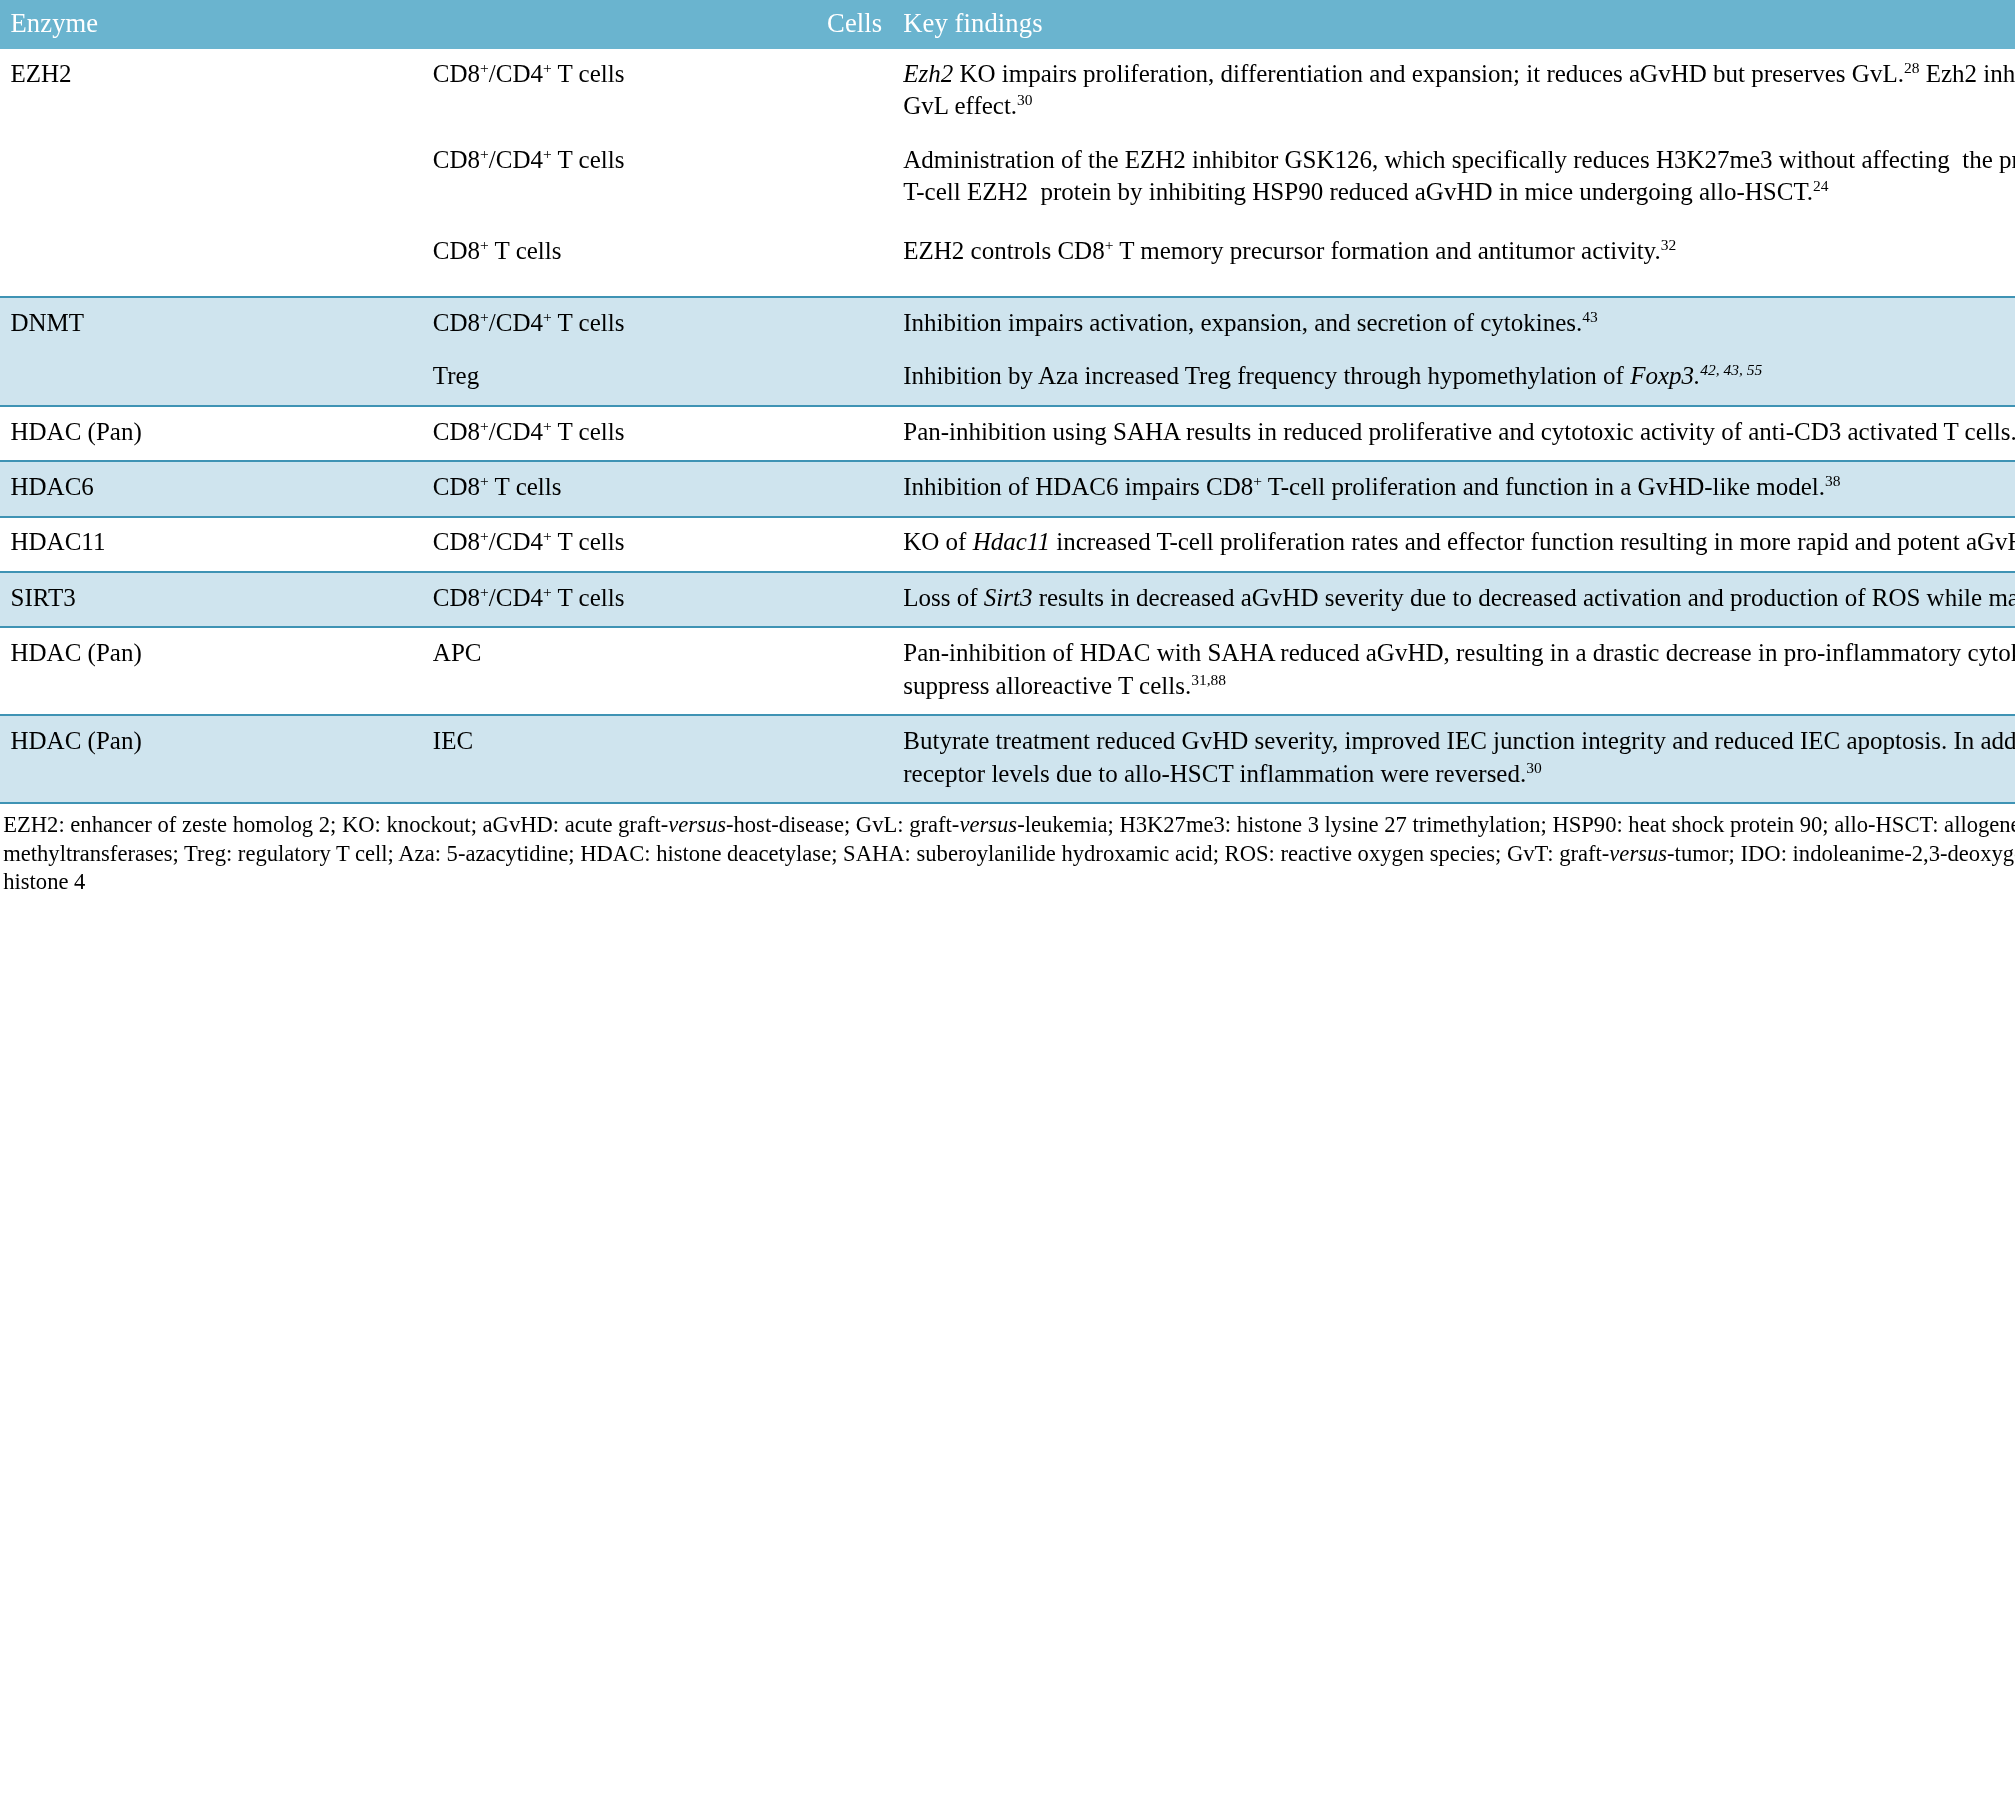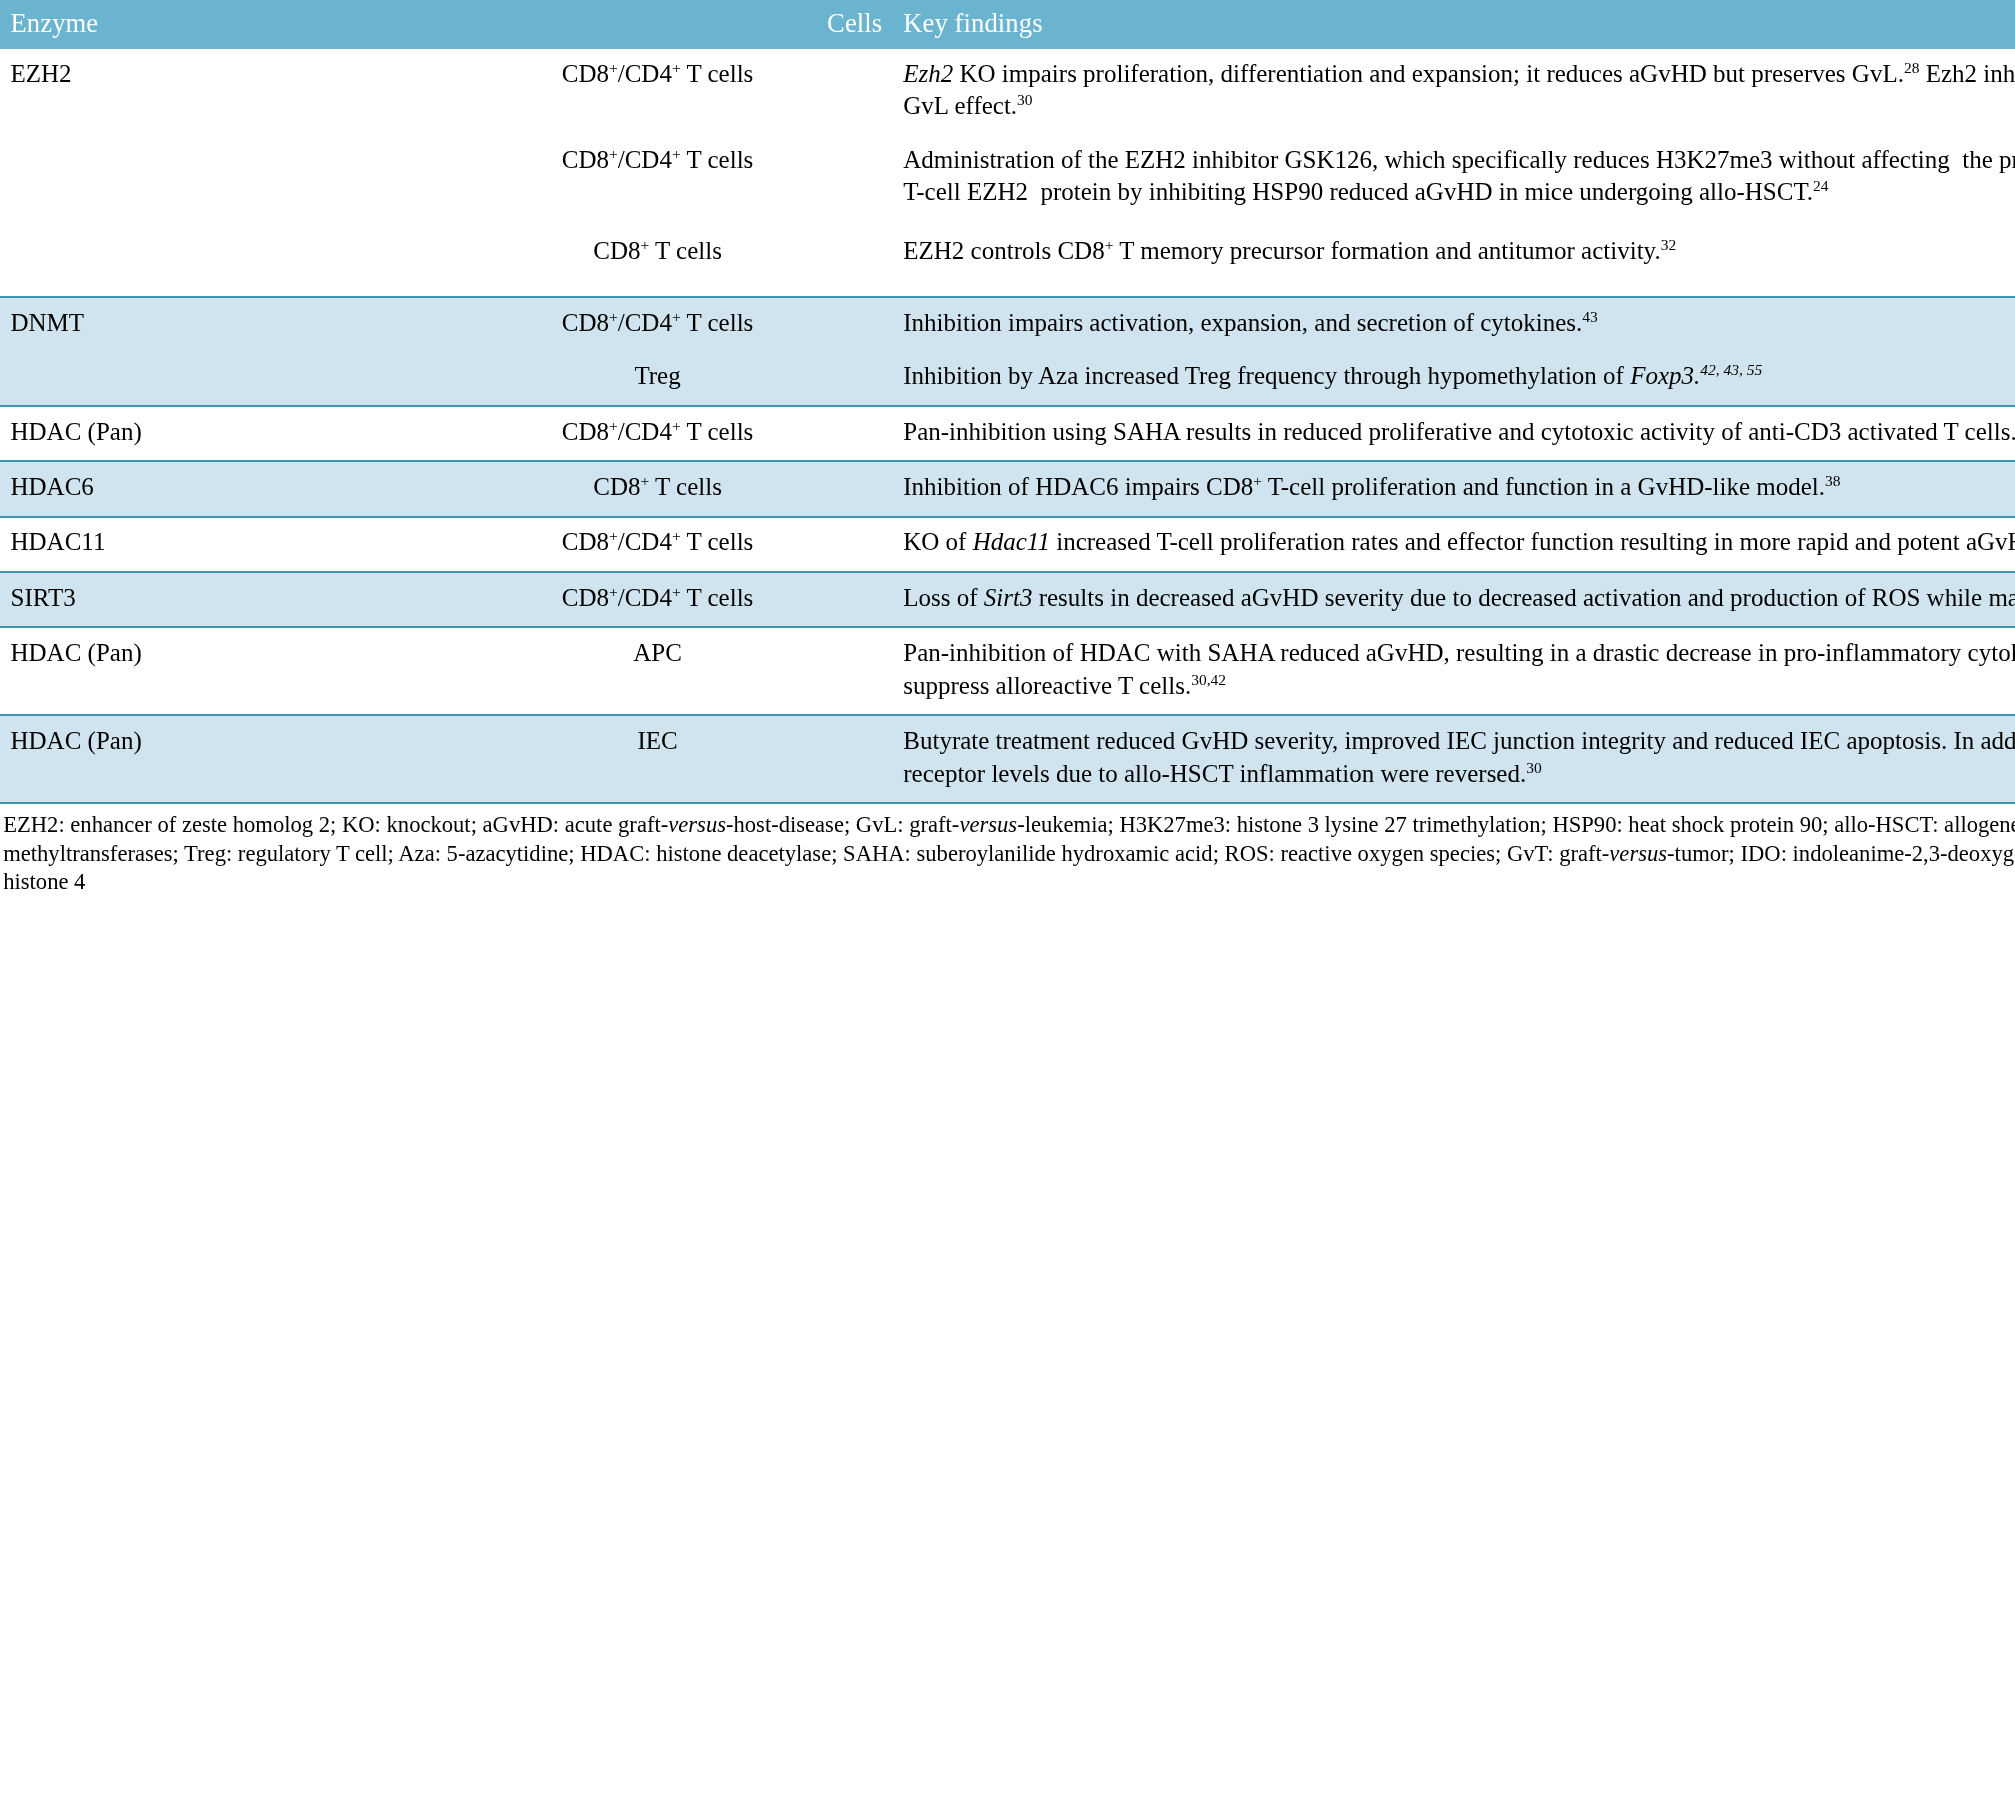--- a/index.html
+++ b/index.html
@@ -40,21 +40,21 @@
   }
   thead th.th-cells { text-align: right; padding-left: 0; }
   thead th.th-key  { text-align: left; }
 
   tbody td {
     vertical-align: top;
     padding: 8.9px 10.5px 12px 10.5px;
     border: none;
   }
   td.enzyme { text-align: left; white-space: nowrap; }
-  td.cells  { text-align: center; }
+  td.cells  { }
   td.key    { text-align: left; padding-right: 16px; }
 
   tr.band td { background: #cfe4ee; margin-top: 25px; }
   tr.plain td { background: #ffffff; }
 
   tr.sep-top td { border-top: 2px solid #3f93b4; }
   tr.tall td { padding-bottom: 17.7px; }
 
   .sup {
     font-size: 0.62em;
@@ -149,21 +149,21 @@
 
       <tr class="band sep-top">
         <td class="enzyme"><span>SIRT3</span></td>
         <td class="cells">CD8<span class="sup">+</span>/CD4<span class="sup">+</span> T cells</td>
         <td class="key">Loss of <span class="ital">Sirt3</span> results in decreased aGvHD severity due to decreased activation and production of ROS while maintaining GvT.</td>
       </tr>
 
       <tr class="plain sep-top">
         <td class="enzyme"><span>HDAC (Pan)</span></td>
         <td class="cells"><span>APC</span></td>
-        <td class="key">Pan-inhibition of HDAC with SAHA reduced aGvHD, resulting in a drastic decrease in pro-inflammatory cytokine expression and induced high level expression of IDO to suppress alloreactive T cells.<span class="sup">30,42</span></td>
+        <td class="key">Pan-inhibition of HDAC with SAHA reduced aGvHD, resulting in a drastic decrease in pro-inflammatory cytokine expression and induced high level expression of IDO to suppress alloreactive T cells.<span class="sup">31,88</span></td>
       </tr>
 
       <tr class="band sep-top">
         <td class="enzyme"><span>HDAC (Pan)</span></td>
         <td class="cells"><span>IEC</span></td>
         <td class="key">Butyrate treatment reduced GvHD severity, improved IEC junction integrity and reduced IEC apoptosis. In addition, the decrease in H4 acetylation, butyrate transporter and receptor levels due to allo-HSCT inflammation were reversed.<span class="sup">30</span></td>
       </tr>
 
     </tbody>
   </table>

